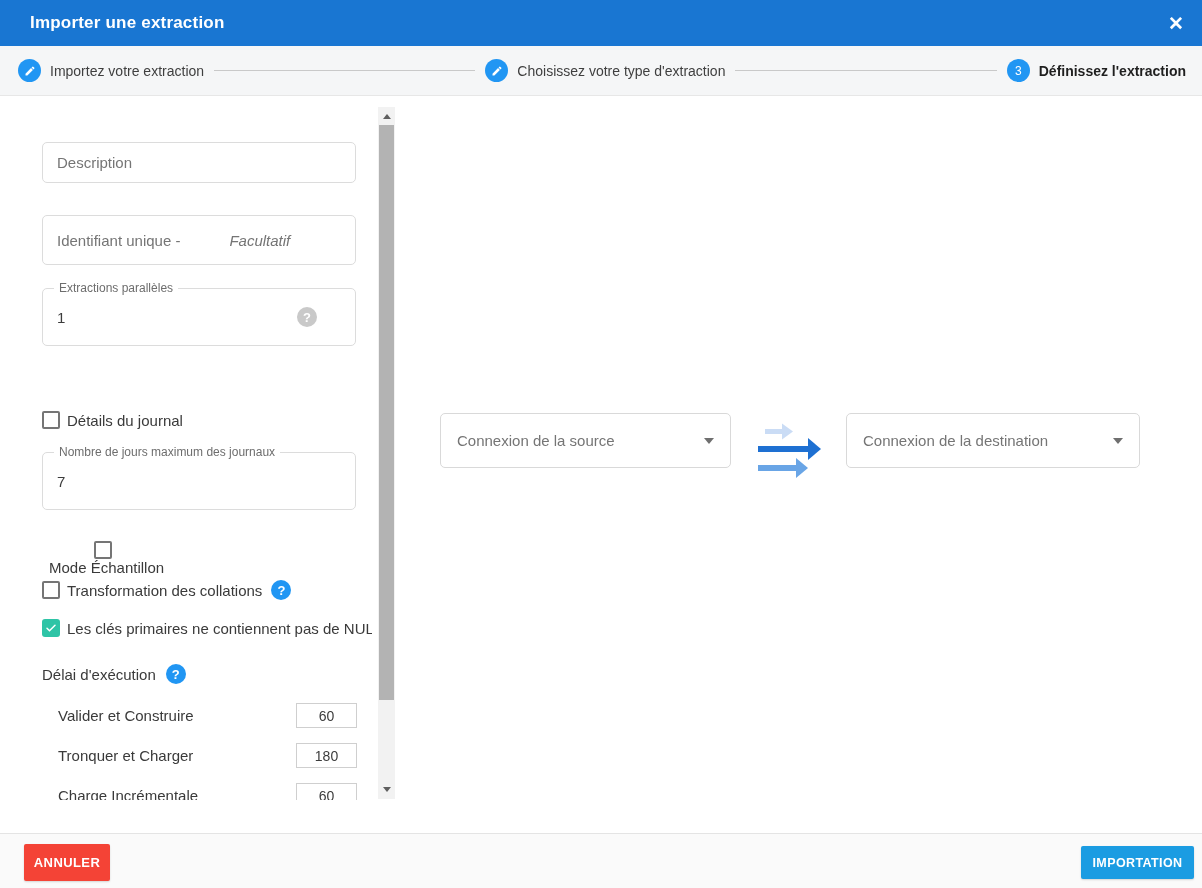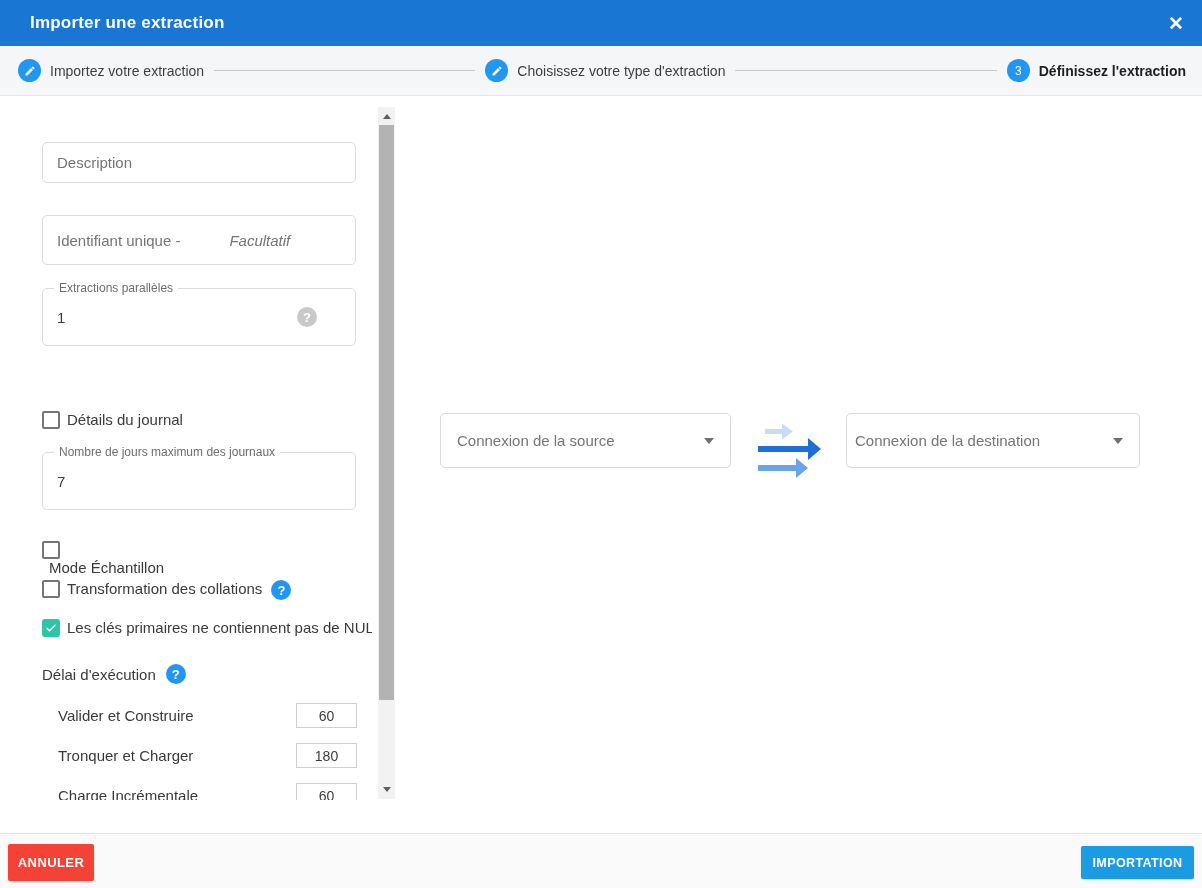--- a/index.html
+++ b/index.html
@@ -52,21 +52,21 @@
     position:absolute;right:38px;top:50%;transform:translateY(-50%);
     width:20px;height:20px;border-radius:50%;background:#c9c9c9;color:#fff;
     display:flex;align-items:center;justify-content:center;font-size:13px;font-weight:bold;
     cursor:pointer;
   }
   .help-blue{
     width:20px;height:20px;border-radius:50%;background:#2196f3;color:#fff;
     display:flex;align-items:center;justify-content:center;font-size:13px;font-weight:bold;
     flex:0 0 auto;cursor:pointer;
   }
-  .cb-row{position:absolute;left:42px;display:flex;cursor:pointer;}
+  .cb-row{position:absolute;left:42px;display:flex;align-items:center;cursor:pointer;}
   .cb-box{
     width:14px;height:14px;border:2px solid #757575;border-radius:2px;background:#fff;
     flex:0 0 auto;
   }
   .cb-box.checked{
     width:18px;height:18px;border:none;border-radius:3px;background:#2ec4a6;
     display:flex;align-items:center;justify-content:center;
   }
   .cb-label{font-size:15px;color:#3a3a3a;margin-left:7px;white-space:nowrap;}
   .section-label{position:absolute;left:42px;display:flex;align-items:center;font-size:15px;color:#3a3a3a;}
@@ -88,34 +88,34 @@
   .tri-down{width:0;height:0;border-left:4px solid transparent;border-right:4px solid transparent;border-top:5px solid #5f5f5f;}
   .sb-thumb{position:absolute;left:1px;top:18px;width:15px;height:575px;background:#b3b3b3;cursor:pointer;}
   
   .select-box{
     position:absolute;top:413px;height:55px;box-sizing:border-box;
     border:1px solid #d9d9d9;border-radius:5px;background:#fff;
     display:flex;align-items:center;padding:0 16px;font-size:15px;color:#757575;
     cursor:pointer;
   }
   .select-src{left:440px;width:291px;}
-  .select-dst{left:846px;width:294px;padding-left:8px;}
+  .select-dst{left:846px;width:294px;}
   .caret{
     margin-left:auto;width:0;height:0;flex:0 0 auto;
     border-left:5px solid transparent;border-right:5px solid transparent;
     border-top:6px solid #6f6f6f;
   }
   .transfer-icon{position:absolute;left:757px;top:420px;width:66px;height:62px;}
   
   .footer{
     position:absolute;left:0;bottom:0;width:1202px;height:55px;
     background:#fafafa;border-top:1px solid #e4e4e4;box-sizing:border-box;
   }
   .btn-cancel{
-    position:absolute;left:8px;top:10px;width:86px;height:37px;
+    position:absolute;left:24px;top:10px;width:86px;height:37px;
     background:#f44336;color:#fff;border:none;border-radius:2px;
     font-family:inherit;font-size:13px;font-weight:bold;letter-spacing:.4px;
     display:flex;align-items:center;justify-content:center;cursor:pointer;
     box-shadow:0 1px 2px rgba(0,0,0,.15);
   }
   .btn-import{
     position:absolute;right:8px;top:12px;width:113px;height:33px;
     background:#1b9ce2;color:#fff;border:none;border-radius:2px;
     font-family:inherit;font-size:12.5px;font-weight:bold;letter-spacing:.4px;
     display:flex;align-items:center;justify-content:center;cursor:pointer;

